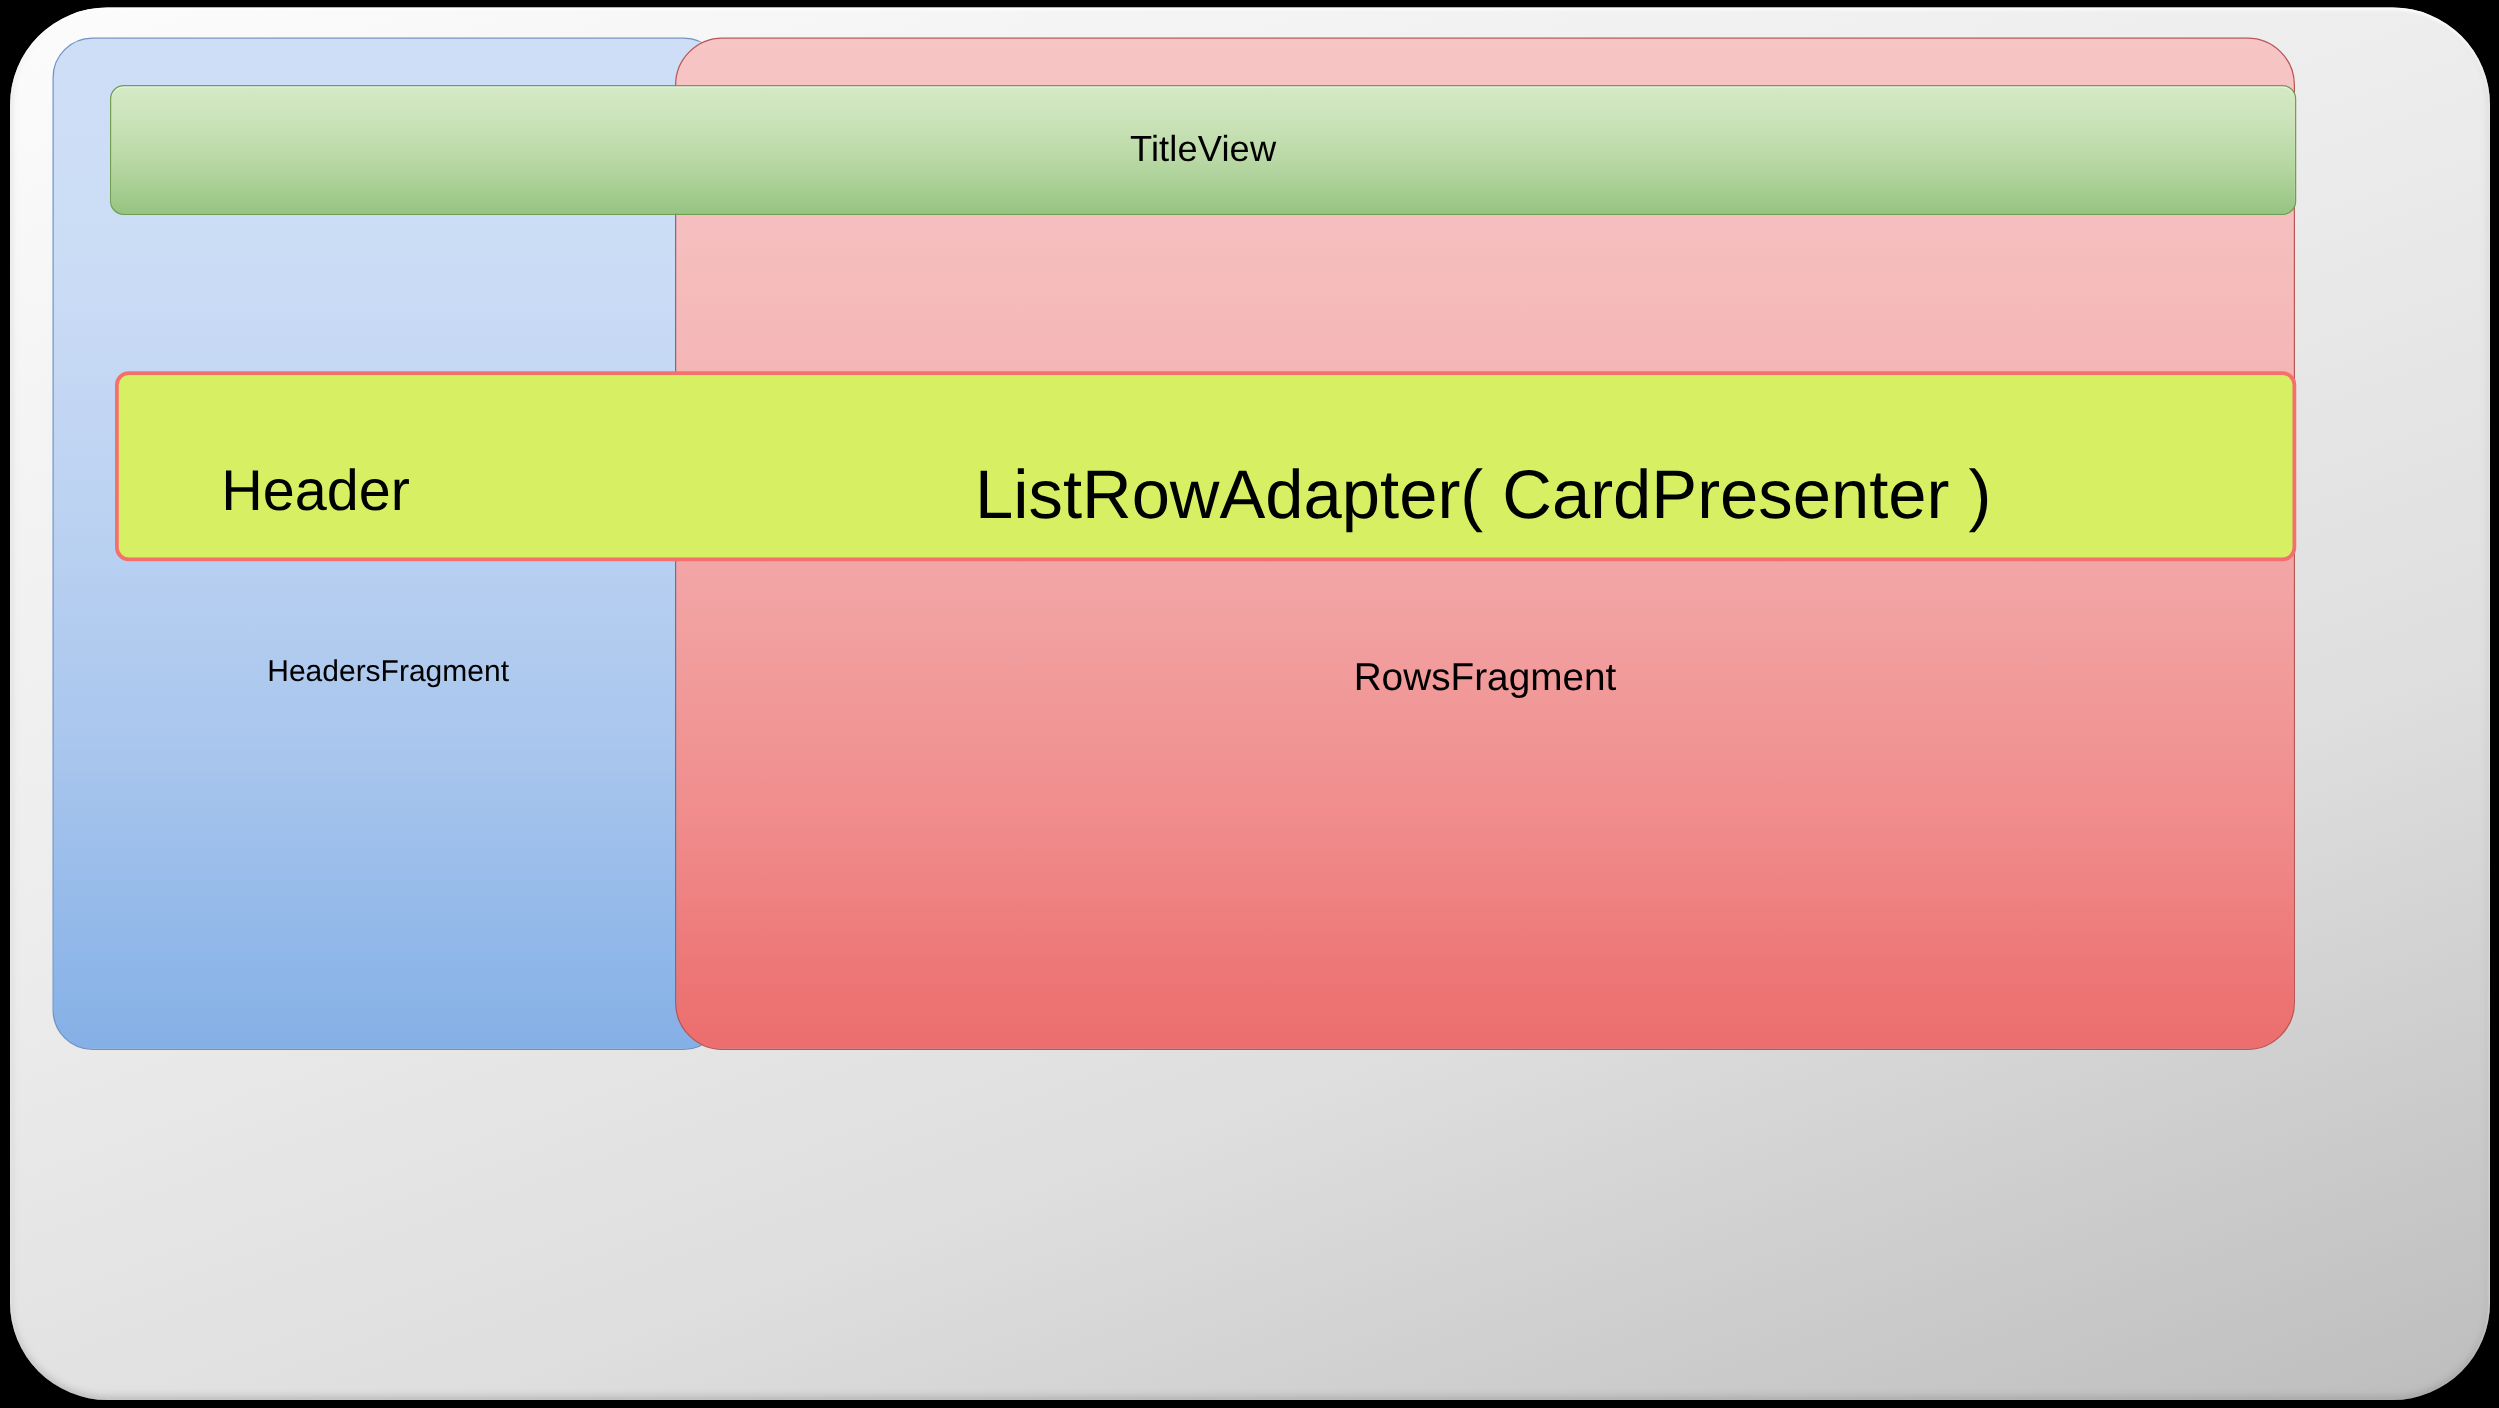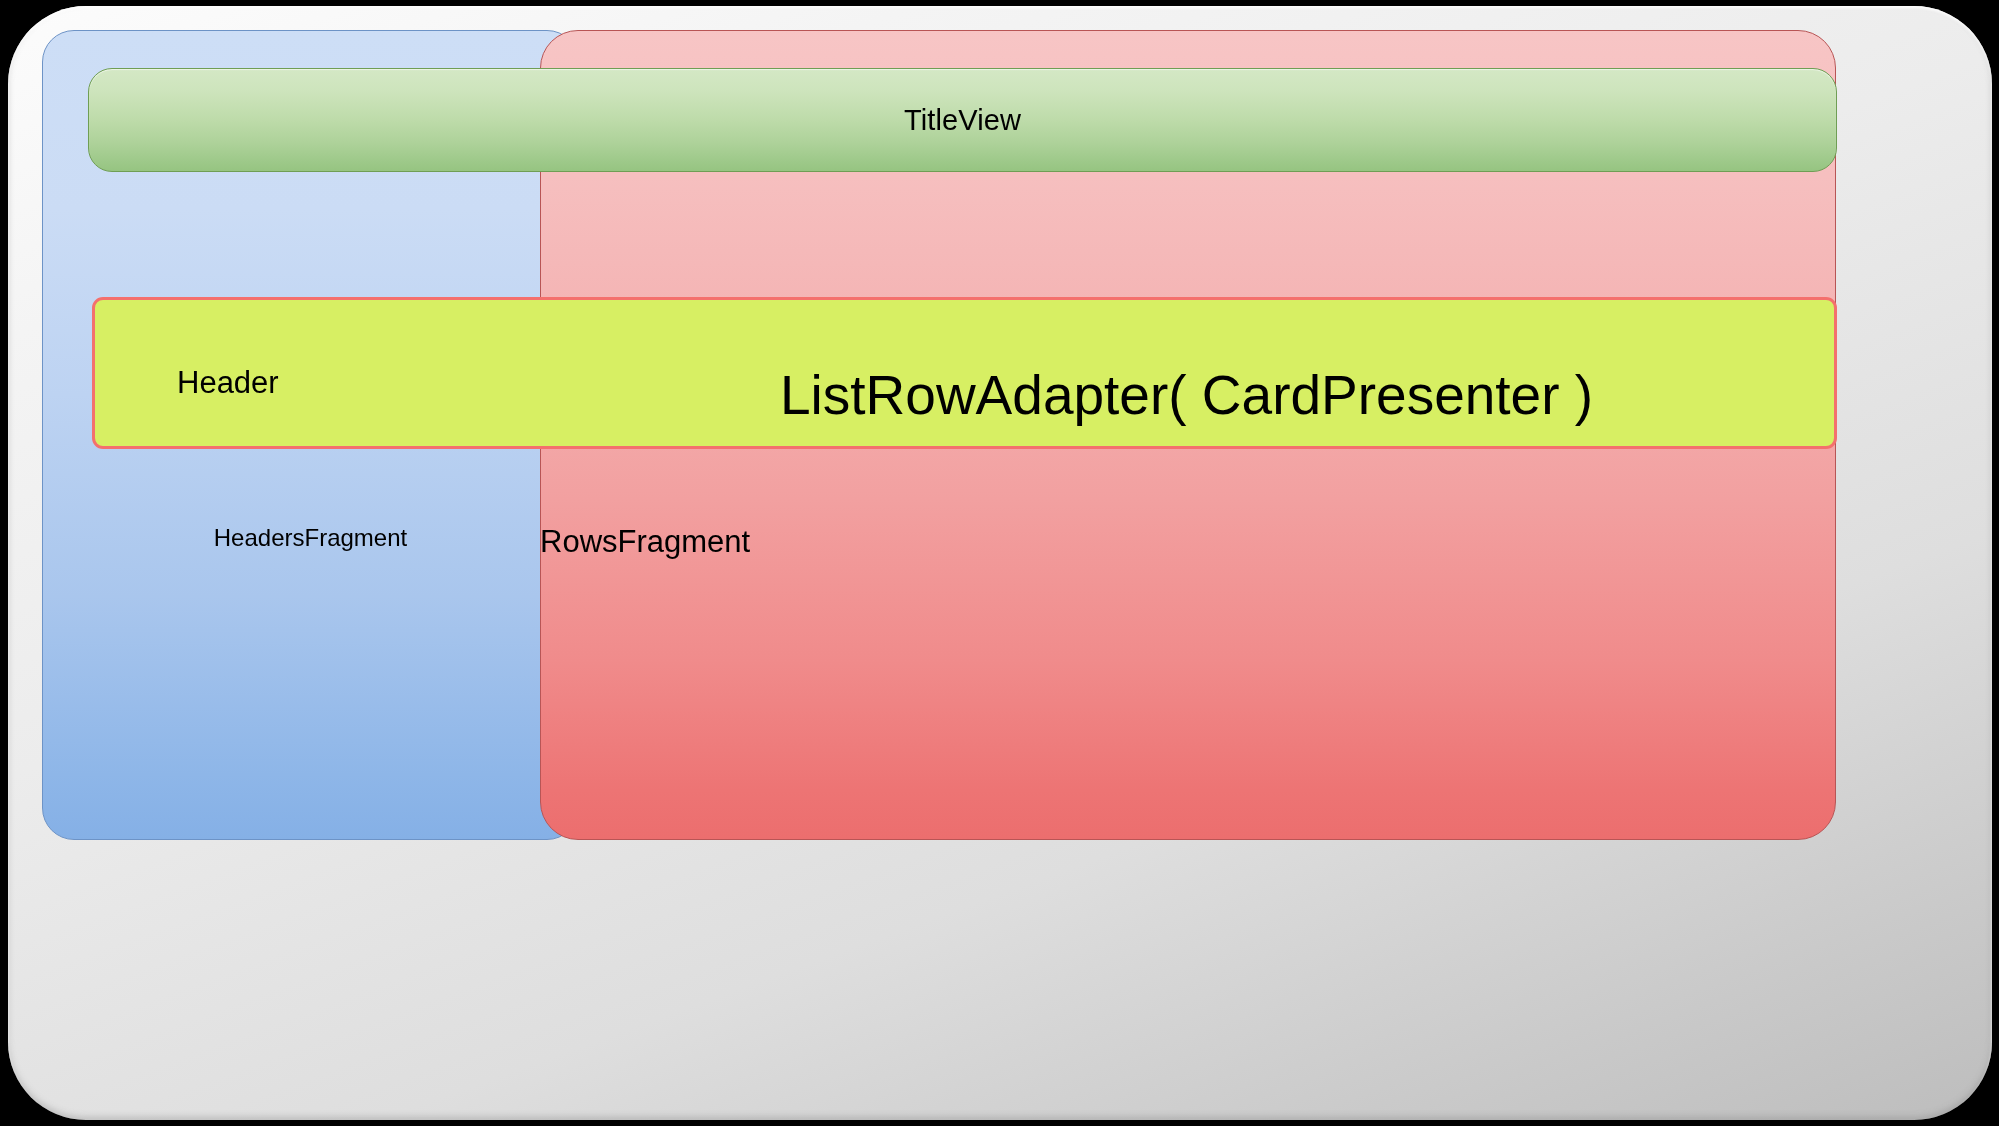--- a/index.html
+++ b/index.html
@@ -82,21 +82,21 @@
     box-sizing: border-box;
   }
 
   
   .titleview-box {
     position: absolute;
     left: 88px;
     top: 68px;
     width: 1749px;
     height: 104px;
-    border-radius: 24px;
+    border-radius: 11px;
     background: linear-gradient(180deg,
       #d4e8c5 0%,
       #cde4bc 22%,
       #bfdcab 48%,
       #aed29a 72%,
       #9ec98a 90%,
       #96c481 100%);
     border: 1px solid #6f9e54;
     box-sizing: border-box;
     display: flex;
@@ -130,38 +130,39 @@
     white-space: nowrap;
   }
   .lbl-listrowadapter-presenter {
     left: 147px;
     top: 260px;
     font-size: 47px;
   }
   .lbl-header {
     left: 177px;
     top: 365px;
-    font-size: 31px;
+    font-size: 46px;
   }
   .lbl-listrowadapter-card {
     left: 780px;
     top: 363px;
     font-size: 55px;
   }
   .lbl-headersfragment {
     left: 42px;
     top: 524px;
     width: 537px;
     text-align: center;
     font-size: 24px;
   }
   .lbl-rowsfragment {
     left: 540px;
     top: 524px;
     width: 1296px;
+    text-align: center;
     font-size: 31px;
   }
 </style>
 </head>
 <body>
 
 <div id="canvas">
 
   <div class="outer-shell"></div>
 

